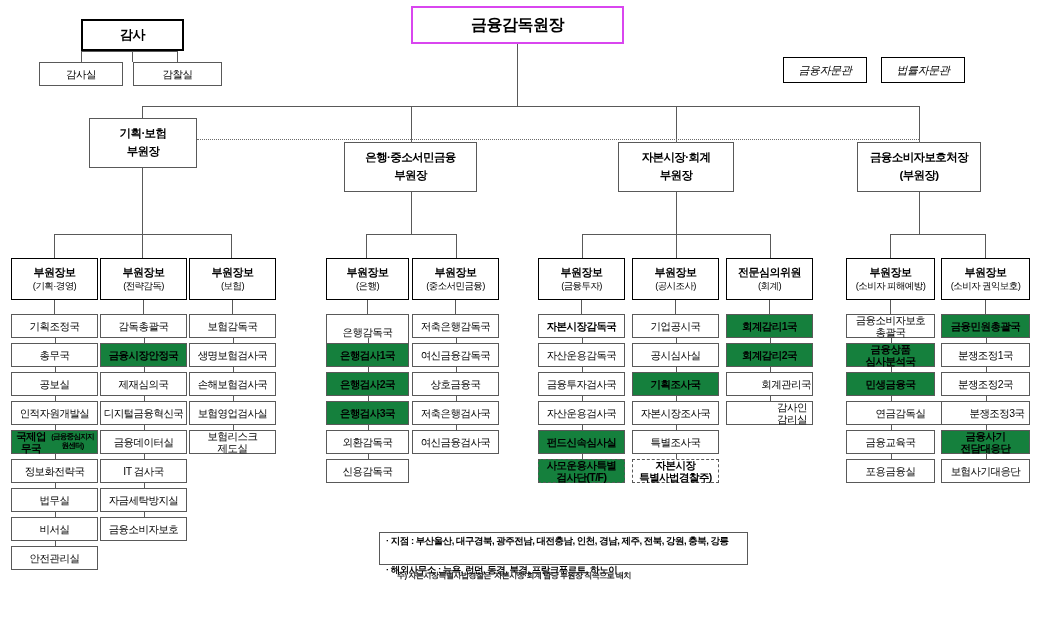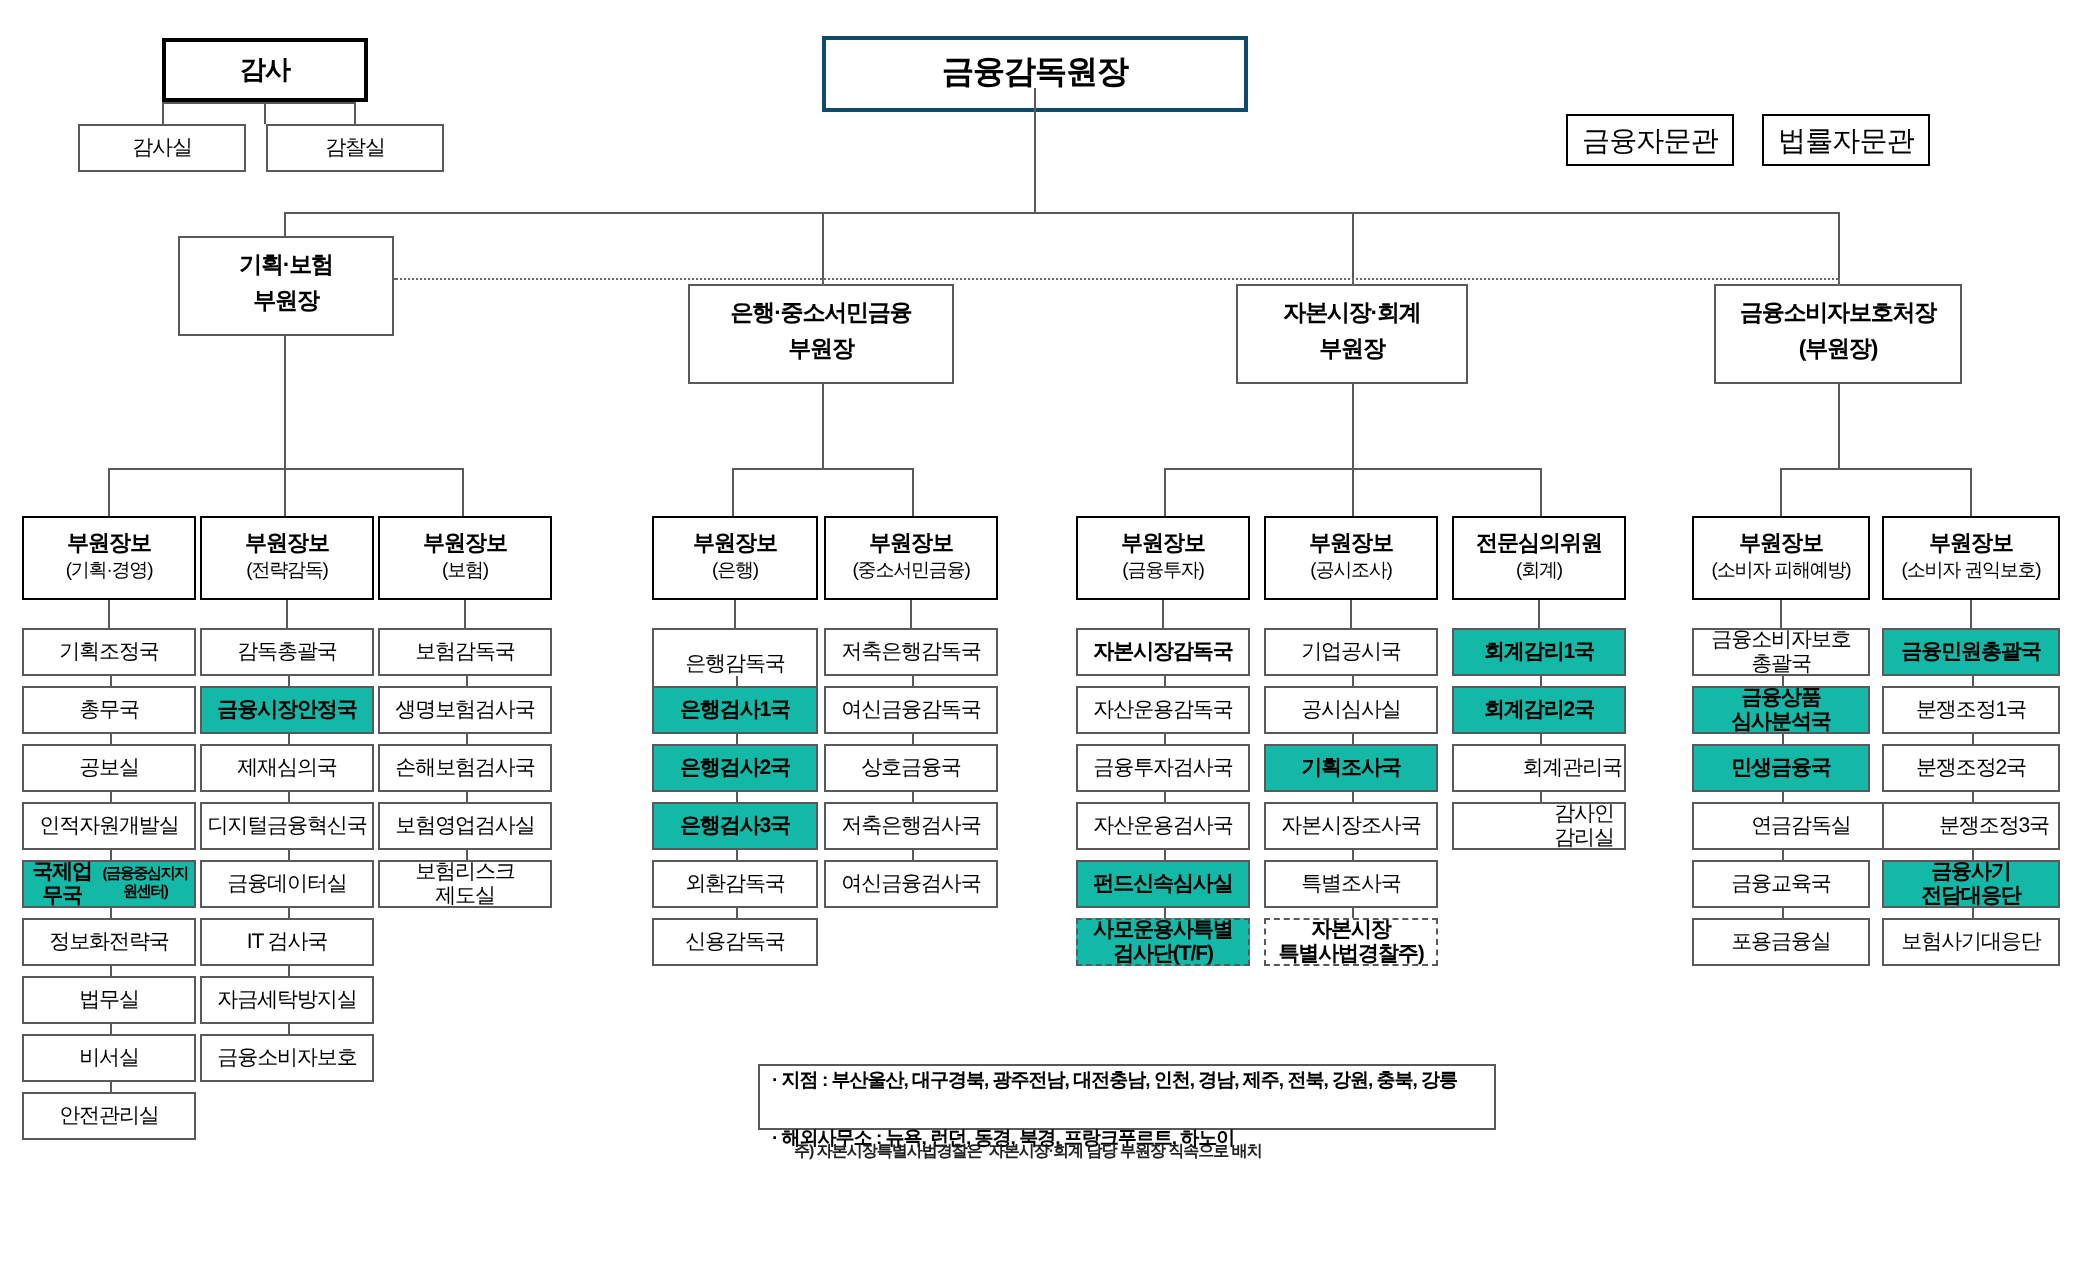--- a/index.html
+++ b/index.html
@@ -26,38 +26,38 @@
     background:#ffffff;
     border:1px solid #808080;
     font-size:10.5px;
     line-height:1.18;
     letter-spacing:-0.3px;
     white-space:pre-line;
     padding:0 1px;
   }
   
   .b-head{
-    border:2px solid #0c4a6e;
+    border:2px solid #d946ef;
     font-size:16px;
     font-weight:bold;
     letter-spacing:-0.5px;
-    margin-top:12px;
   }
   
   .b-audit{
     border:2px solid #000000;
     font-size:13px;
     font-weight:bold;
     letter-spacing:-0.5px;
   }
   
   .b-advisor{
     border:1.5px solid #000000;
-    font-size:14px;
+    font-size:11px;
     letter-spacing:-0.4px;
+    font-style:italic;
   }
   
   .b-deputy{
     border:1px solid #595959;
     font-size:11.5px;
     font-weight:bold;
     letter-spacing:-0.6px;
     line-height:1.55;
   }
   
@@ -73,21 +73,21 @@
     font-weight:normal;
     font-size:9.5px;
     letter-spacing:-0.6px;
   }
   
   .b-dept{
     border:1px solid #595959;
     font-size:10.5px;
     letter-spacing:-0.55px;
   }
-  .b-dept.hl{ background:#14b8a6; font-weight:bold; }
+  .b-dept.hl{ background:#15803d; font-weight:bold; }
   .b-dept.dashed{ border:1.4px dashed #595959; font-weight:bold; }
   .b-dept .sub{
     display:block;
     font-size:7.6px;
     letter-spacing:-0.8px;
     font-weight:bold;
   }
   
   .b-note{
     border:1px solid #595959;

